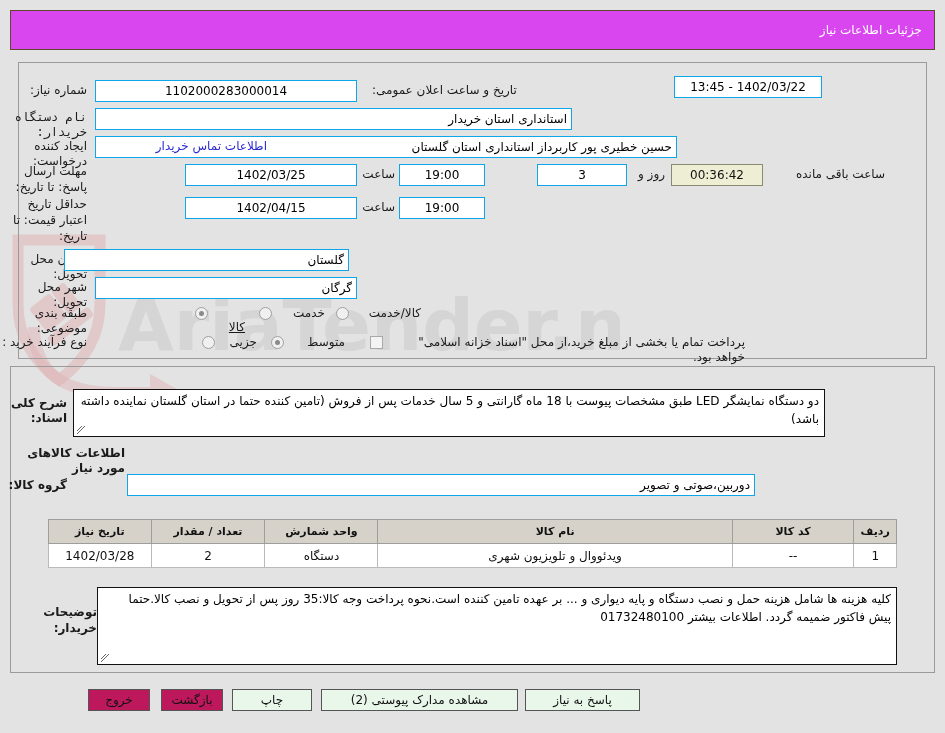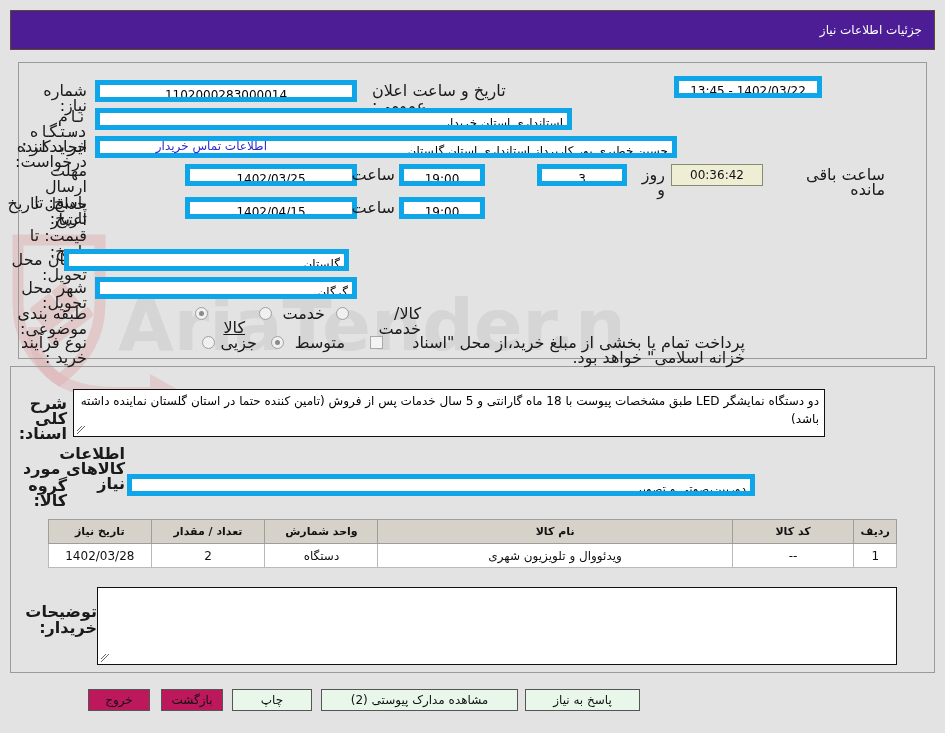--- a/index.html
+++ b/index.html
@@ -30,21 +30,21 @@
     opacity: 1;
   }
 
   
   .header-bar {
     position: absolute;
     left: 10px;
     top: 10px;
     width: 925px;
     height: 40px;
-    background: #4c1d95;
+    background: #d946ef;
     border: 1px solid #5d4a2a;
     box-sizing: border-box;
     display: flex;
     align-items: center;
     justify-content: flex-start;
     padding-right: 0;
     z-index: 2;
   }
   .header-title {
     color: #ffffff;
@@ -62,32 +62,32 @@
     border: 1px solid #9a9a9a;
     box-sizing: border-box;
     z-index: 1;
   }
   #panel-top    { left: 18px; top: 62px;  width: 909px; height: 297px; }
   #panel-bottom { left: 10px; top: 366px; width: 925px; height: 307px; }
 
   
   .lbl {
     position: absolute;
-    font-size: 16px;
+    font-size: 12px;
     color: #1a1a1a;
     text-align: right;
     z-index: 3;
     line-height: 15px;
   }
   .lbl-bold { font-weight: bold; }
 
   .fld {
     position: absolute;
     background: #ffffff;
-    border: 5px solid #0ea5e9;
+    border: 1px solid #0ea5e9;
     box-sizing: border-box;
     font-size: 12px;
     line-height: 20px;
     height: 22px;
     padding: 0 4px;
     color: #000;
     z-index: 3;
     white-space: nowrap;
     overflow: hidden;
   }
@@ -318,20 +318,21 @@
       <td>ویدئووال و تلویزیون شهری</td>
       <td>دستگاه</td>
       <td>2</td>
       <td>1402/03/28</td>
     </tr>
   </tbody>
 </table>
 
 <div class="lbl lbl-bold" style="right:848px; top:604px; width:56px; line-height:16px;">توضیحات خریدار:</div>
 <div class="ta" style="right:48px; top:587px; width:800px; height:78px;">
+  <span>کلیه هزینه ها شامل هزینه حمل و نصب دستگاه  و پایه دیواری و ... بر عهده تامین کننده است.نحوه پرداخت وجه کالا:35 روز پس از تحویل و نصب کالا.حتما پیش فاکتور ضمیمه گردد. اطلاعات بیشتر 01732480100</span>
   <svg class="grip" viewBox="0 0 10 10">
     <path d="M1 9 L9 1 M1 6 L6 1" stroke="#666" stroke-width="1" fill="none"></path>
   </svg>
 </div>
 
 <button class="btn green" style="right:305px; top:689px; width:115px;margin-left:48px;">پاسخ به نیاز</button>
 <button class="btn green" style="right:427px; top:689px; width:197px;">مشاهده مدارک پیوستی (2)</button>
 <button class="btn green" style="right:633px; top:689px; width:80px;">چاپ</button>
 <button class="btn pink" style="right:722px; top:689px; width:62px;">بازگشت</button>
 <button class="btn pink" style="right:795px; top:689px; width:62px;">خروج</button>

